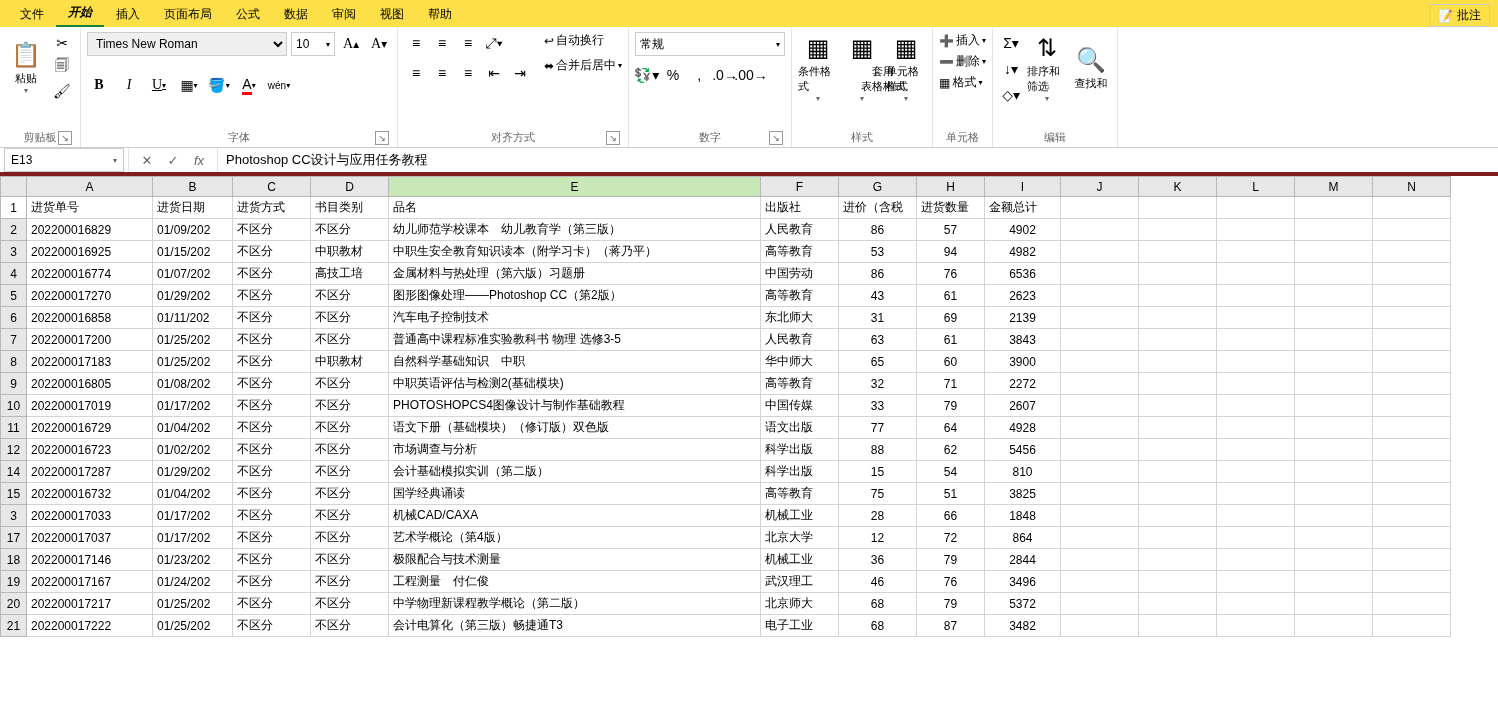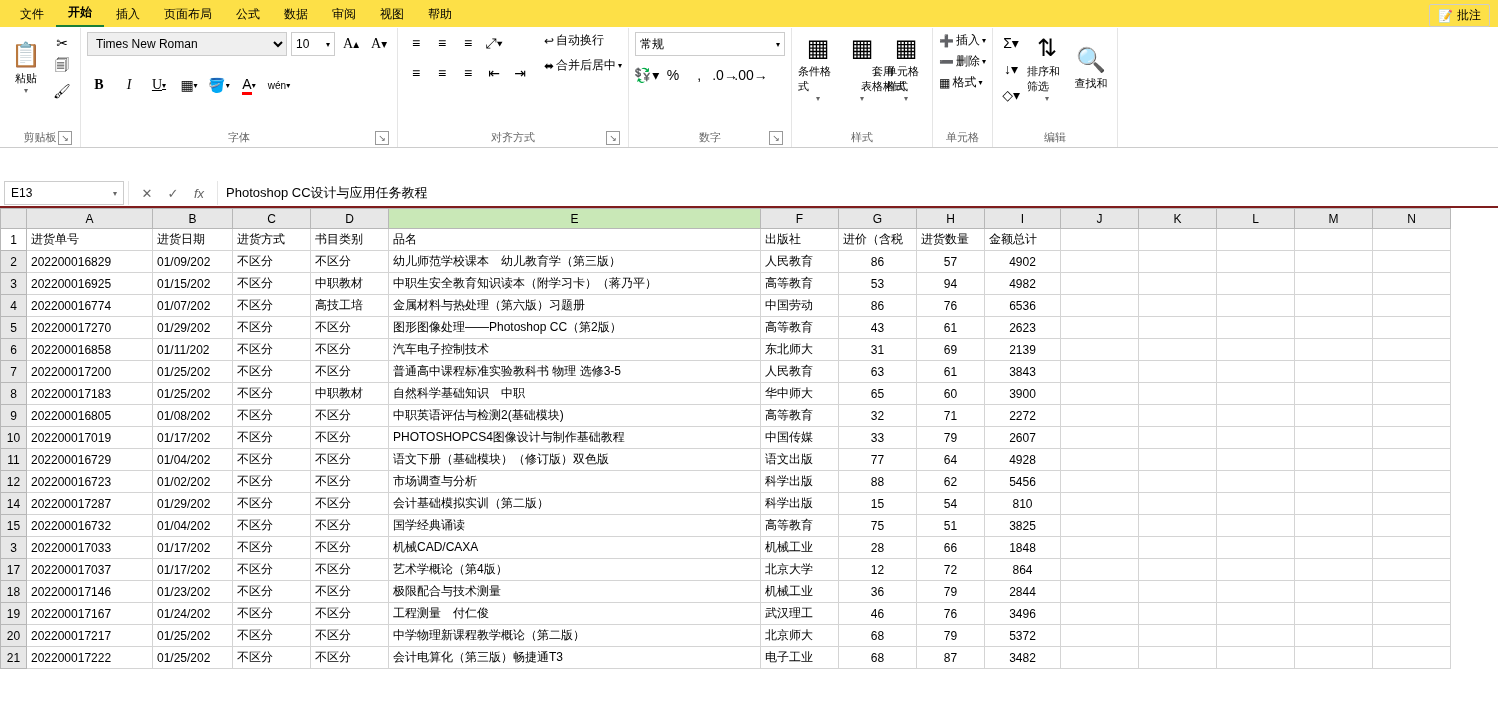--- a/index.html
+++ b/index.html
@@ -1,20 +1,20 @@
 <!DOCTYPE html>
 <html><head>
 <meta charset="utf-8">
 <style>
 * { margin: 0; padding: 0; box-sizing: border-box; font-family: "Microsoft YaHei", sans-serif; }
 body { background: #fff; font-size: 12px; color: #000; overflow: hidden; }
 
 .menubar { display: flex; align-items: flex-end; height: 28px; background: #fde047; padding: 0 8px; border-bottom: 1px solid #fff; }
 .menubar .menu-item { padding: 4px 12px; cursor: pointer; }
-.menubar .menu-item.active { font-weight: bold; border-bottom: 2px solid #1a7f37; }
+.menubar .menu-item.active { font-weight: bold; border-bottom: 2px solid #1a7f37; font-style: italic; }
 .menubar .spacer { flex: 1; }
 .menubar .comment-btn { display: flex; align-items: center; gap: 4px; padding: 2px 8px; border: 1px solid #ccc; border-radius: 2px; cursor: pointer; }
 
 .ribbon { display: flex; height: 120px; background: #fff; border-bottom: 1px solid #ccc; }
 .ribbon-group { display: flex; flex-direction: column; justify-content: space-between; border-right: 1px solid #e5e5e5; padding: 4px 6px 2px; position: relative; }
 .ribbon-group-content { display: flex; align-items: flex-start; gap: 4px; flex: 1; }
 .ribbon-group-label { text-align: center; font-size: 11px; color: #666; padding-top: 2px; position: relative; }
 .ribbon-group-label .launcher { position: absolute; right: 2px; bottom: 0; width: 14px; height: 14px; border: 1px solid #999; font-size: 9px; line-height: 12px; color: #666; cursor: pointer; }
 
 .big-btn { display: flex; flex-direction: column; align-items: center; justify-content: center; width: 40px; height: 72px; cursor: pointer; }
@@ -24,21 +24,21 @@
 
 .vstack { display: flex; flex-direction: column; gap: 2px; }
 .hstack { display: flex; gap: 2px; align-items: center; }
 .small-btn { width: 24px; height: 22px; display: flex; align-items: center; justify-content: center; cursor: pointer; font-size: 14px; }
 .font-select { width: 200px; height: 24px; border: 1px solid #ccc; padding: 0 4px; font-size: 12px; }
 .font-size { width: 44px; height: 24px; border: 1px solid #ccc; padding: 0 4px; font-size: 12px; display: flex; align-items: center; justify-content: space-between; }
 .font-row1 { display: flex; gap: 4px; align-items: center; margin-bottom: 6px; }
 .font-row2 { display: flex; gap: 6px; align-items: center; }
 .num-select { width: 150px; height: 24px; border: 1px solid #ccc; padding: 0 4px; font-size: 12px; display: flex; align-items: center; justify-content: space-between; }
 
-.formula-bar { display: flex; align-items: center; height: 28px; border-bottom: 2px solid #7f1d1d; background: #fff; margin-top: 32px; }
+.formula-bar { display: flex; align-items: center; height: 28px; border-bottom: 4px solid #7f1d1d; background: #fff; }
 .name-box { width: 120px; height: 24px; border: 1px solid #ccc; margin: 0 4px; padding: 0 6px; display: flex; align-items: center; justify-content: space-between; }
 .name-box .dd { font-size: 8px; color: #666; }
 .fb-btns { display: flex; gap: 2px; padding: 0 6px; border-left: 1px solid #e5e5e5; border-right: 1px solid #e5e5e5; }
 .fb-btn { width: 24px; height: 24px; display: flex; align-items: center; justify-content: center; font-size: 13px; color: #666; }
 .formula-input { flex: 1; padding: 0 8px; font-size: 13px; }
 
 .sheet-area { overflow: auto; height: calc(722px - 28px - 120px - 28px); }
 table { border-collapse: collapse; table-layout: fixed; }
 .col-header th { background: #e7e7e7; border: 1px solid #b7b7b7; font-weight: normal; text-align: center; height: 20px; position: sticky; top: 0; }
 .row-header { background: #e7e7e7; border: 1px solid #b7b7b7; text-align: center; width: 26px; }

